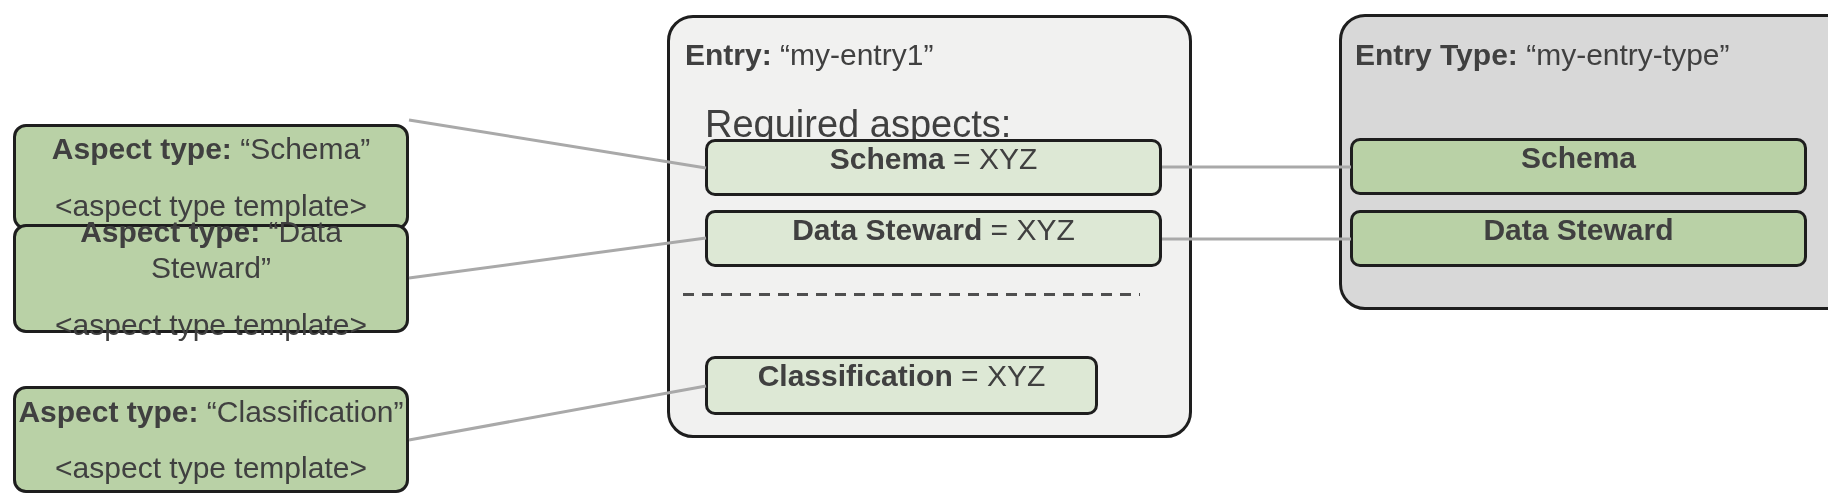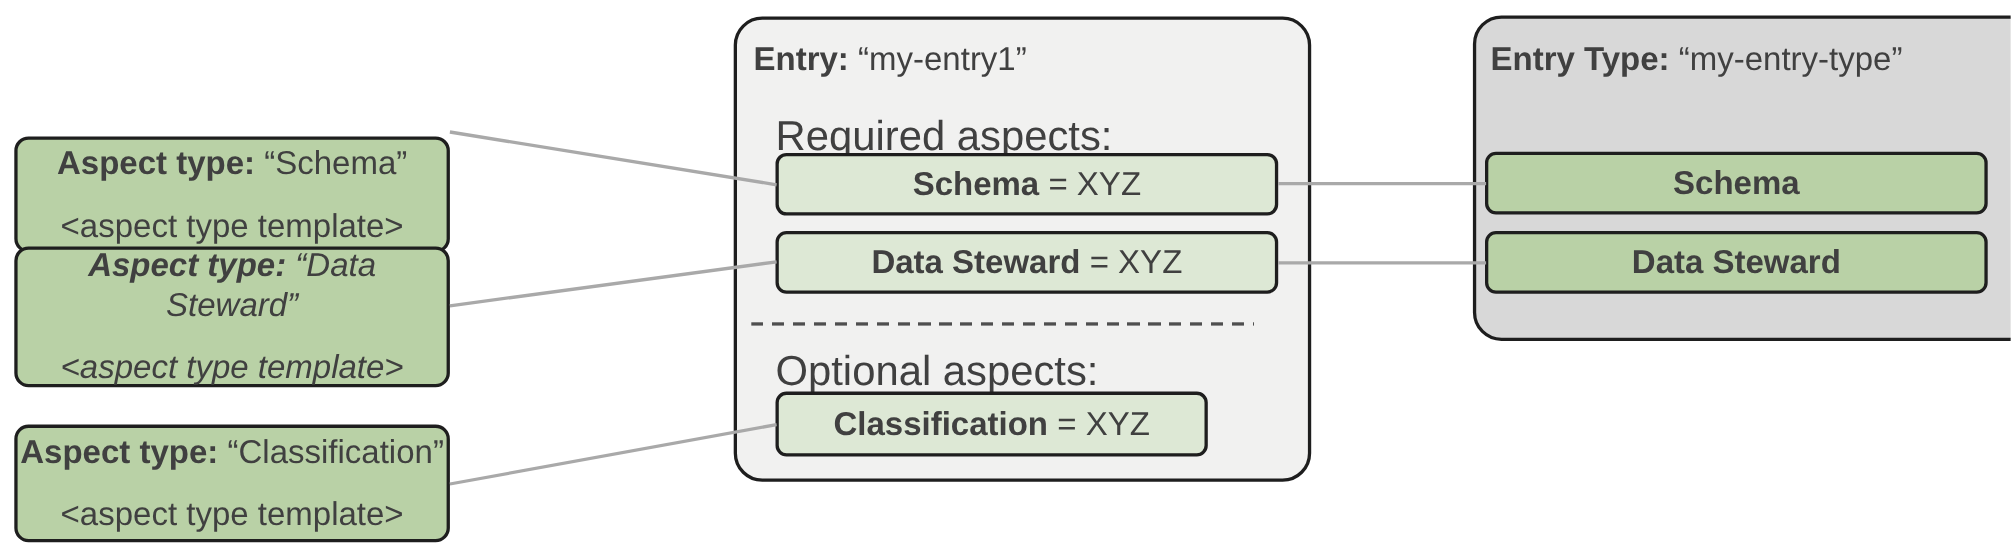--- a/index.html
+++ b/index.html
@@ -32,21 +32,21 @@
   .entry-panel{left:667px;top:15px;width:525px;height:423px;background:var(--entry-panel-bg,#f1f1f0);}
   .entry-type-panel{left:1339px;top:14px;width:521px;height:296px;background:var(--entry-type-panel-bg,#d8d8d8);}
   .panel-title{position:absolute;font-size:30px;white-space:nowrap;}
   .panel-title b{font-weight:700;}
   .section-label{position:absolute;font-size:38px;white-space:nowrap;}
   
   .chip{
     position:absolute;box-sizing:border-box;
     border:3px solid var(--border,#1e1e1e);
     border-radius:10px;
-    display:flex;align-items:center;justify-content:center;
+    display:flex;justify-content:center;
     font-size:30px;white-space:nowrap;
   }
   .chip b{font-weight:700;}
   .chip.light{background:var(--chip-green,#dde8d5);}
   .chip.dark{background:var(--aspect-green,#b9d1a6);font-weight:700;}
   .dashed-divider{
     position:absolute;height:3px;
     background:repeating-linear-gradient(90deg,#4f4f4f 0 11px,transparent 11px 19px);
   }
   
@@ -56,21 +56,21 @@
 </head>
 <body>
 
 <div class="canvas">
 
   <div class="atype-box" style="top:81px;height:106px;margin-top:43px;">
     <div class="line1"><b>Aspect type:</b> <span>“Schema”</span></div>
     <div class="line2">&lt;aspect type template&gt;</div>
   </div>
 
-  <div class="atype-box" style="top:224px;height:128px;font-style:italic;">
+  <div class="atype-box" style="top:224px;height:109px;">
     <div class="line1"><b>Aspect type:</b> <span>“Data Steward”</span></div>
     <div class="line2">&lt;aspect type template&gt;</div>
   </div>
 
   <div class="atype-box" style="top:386px;height:107px;gap:20px;">
     <div class="line1"><b>Aspect type:</b> <span>“Classification”</span></div>
     <div class="line2">&lt;aspect type template&gt;</div>
   </div>
 
   <div class="panel entry-panel">
@@ -81,21 +81,20 @@
     <div class="chip light" style="left:35px;top:121px;width:457px;height:57px;">
       <b>Schema</b>&nbsp;<span>= XYZ</span>
     </div>
 
     <div class="chip light" style="left:35px;top:192px;width:457px;height:57px;">
       <b>Data Steward</b>&nbsp;<span>= XYZ</span>
     </div>
 
     <div class="dashed-divider" style="left:13px;top:275px;width:457px;"></div>
 
-    <div class="section-label" style="left:35px;top:299px;">Optional aspects:</div>
 
     <div class="chip light" style="left:35px;top:338px;width:393px;height:59px;">
       <b>Classification</b>&nbsp;<span>= XYZ</span>
     </div>
   </div>
 
   <div class="panel entry-type-panel">
     <div class="panel-title" style="left:13px;top:21px;"><b>Entry Type:</b> <span>“my-entry-type”</span></div>
 
 

